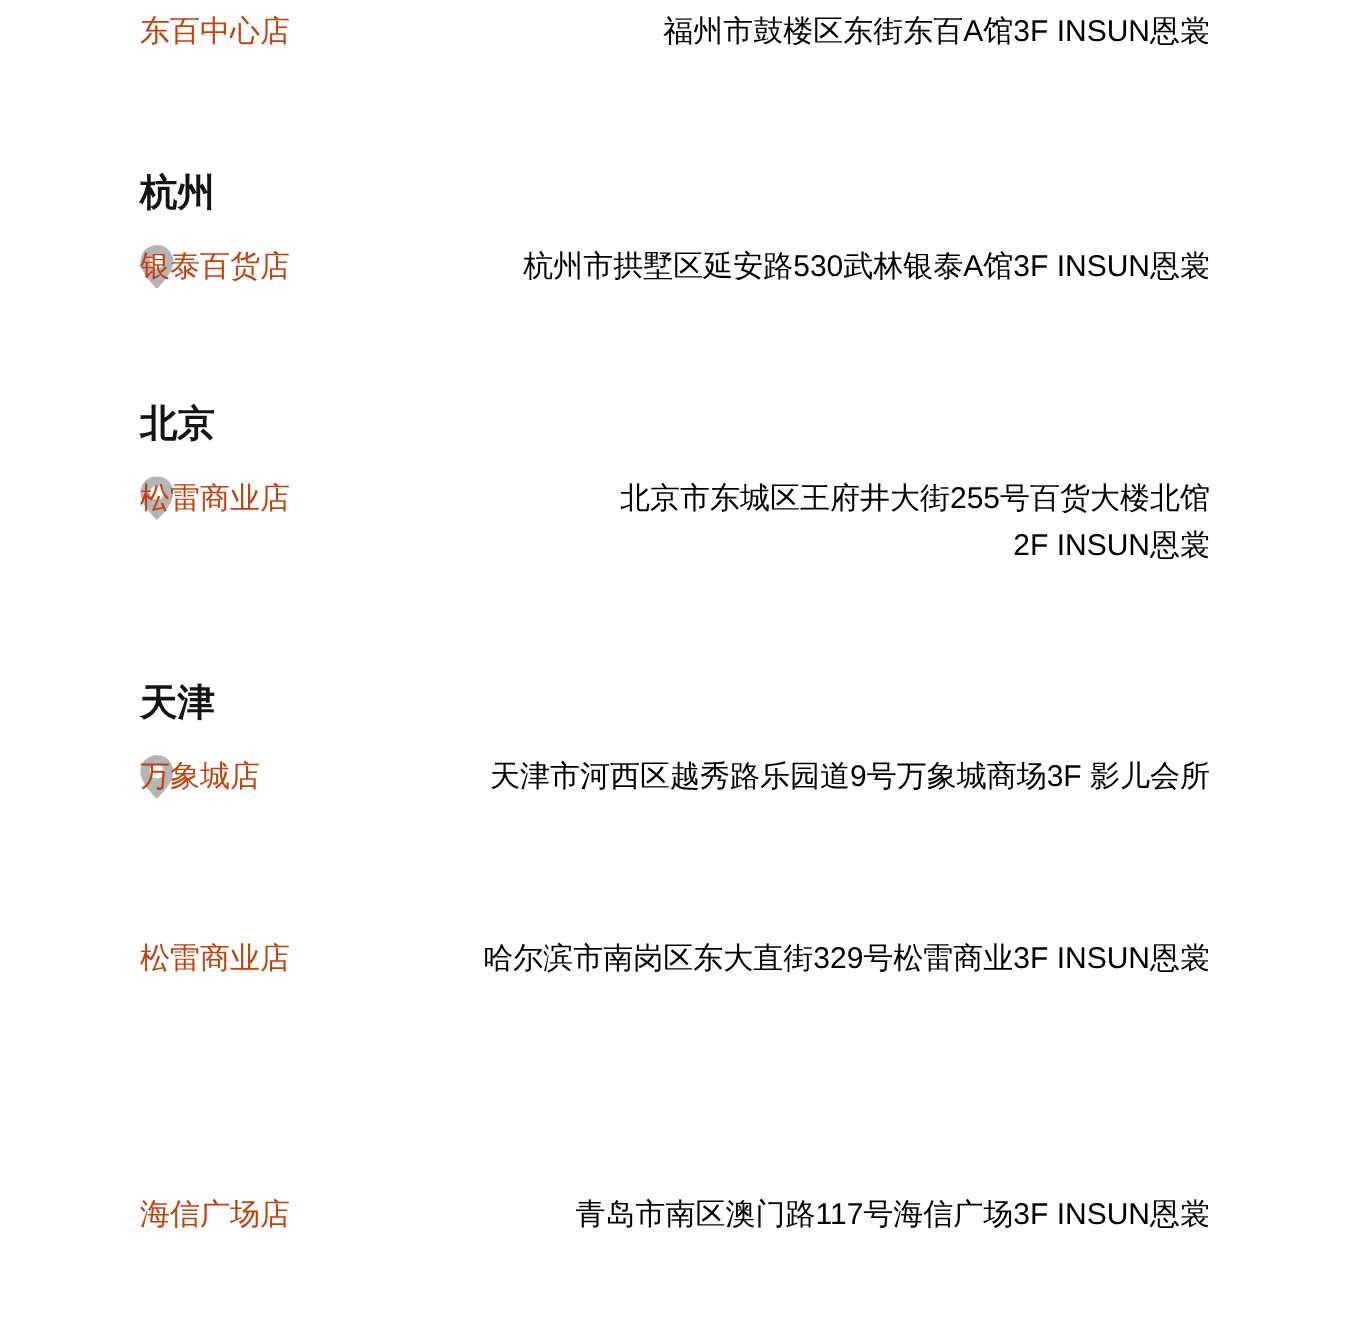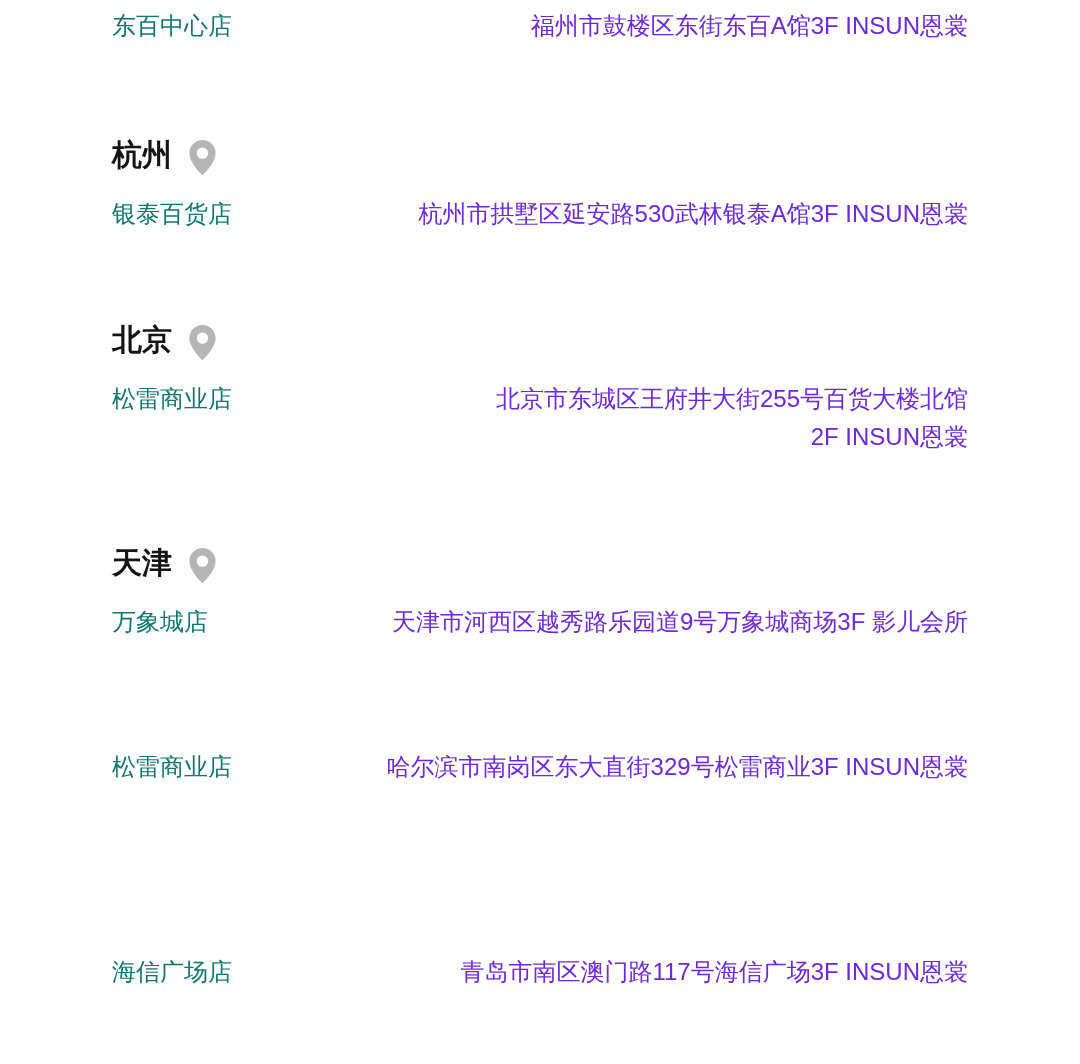--- a/index.html
+++ b/index.html
@@ -25,43 +25,44 @@
     gap: 24px;
     font-size: 24px;
     line-height: 38px;
     font-weight: 400;
   }
   .store-row.partial-top {
     padding-top: 7px;
   }
   .store-name {
     white-space: nowrap;
-    color: #0f766e;
+    color: #c2410c;
     flex: 0 0 auto;
   }
   .store-address {
     text-align: right;
     white-space: pre;       
-    color: #6d28d9;
+    color: #000000;
     flex: 0 1 auto;
   }
   .section-block {
     height: 185px;
   }
   .section-block.tall {
     height: 223px;          
   }
   .sections-wrap {
     margin-top: 90px;
   }
   .city-heading {
     display: flex;
-    align-items: flex-end;
+    align-items: flex-start;
     gap: 17px;
     height: 40px;
+    flex-direction: column;
   }
   .city-name {
     font-size: 30px;
     line-height: 40px;
     font-weight: 700;
     color: #141414;
     white-space: nowrap;
   }
   .pin-icon {
     width: 27px;

